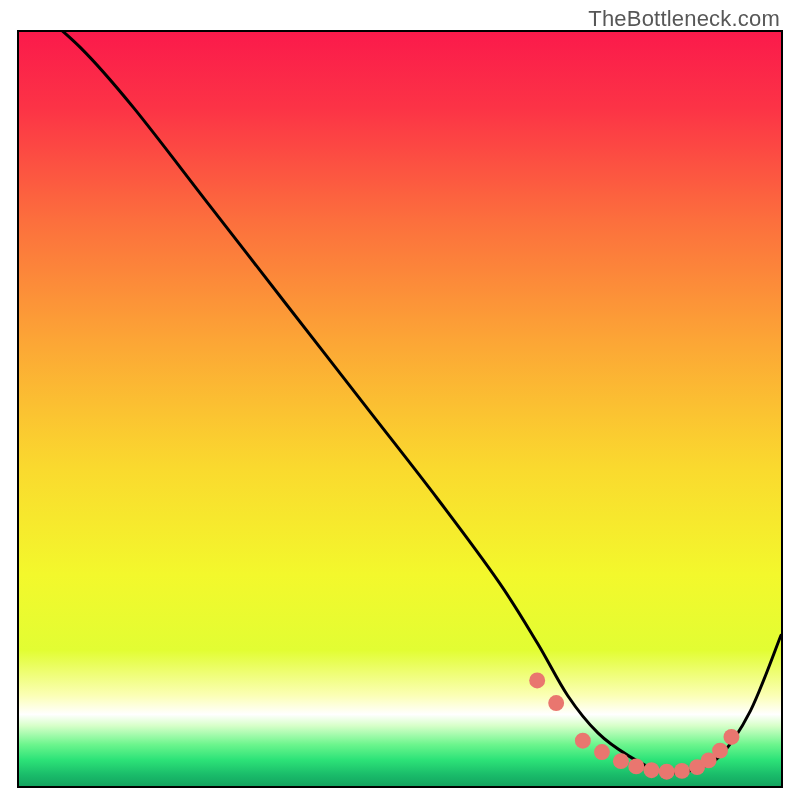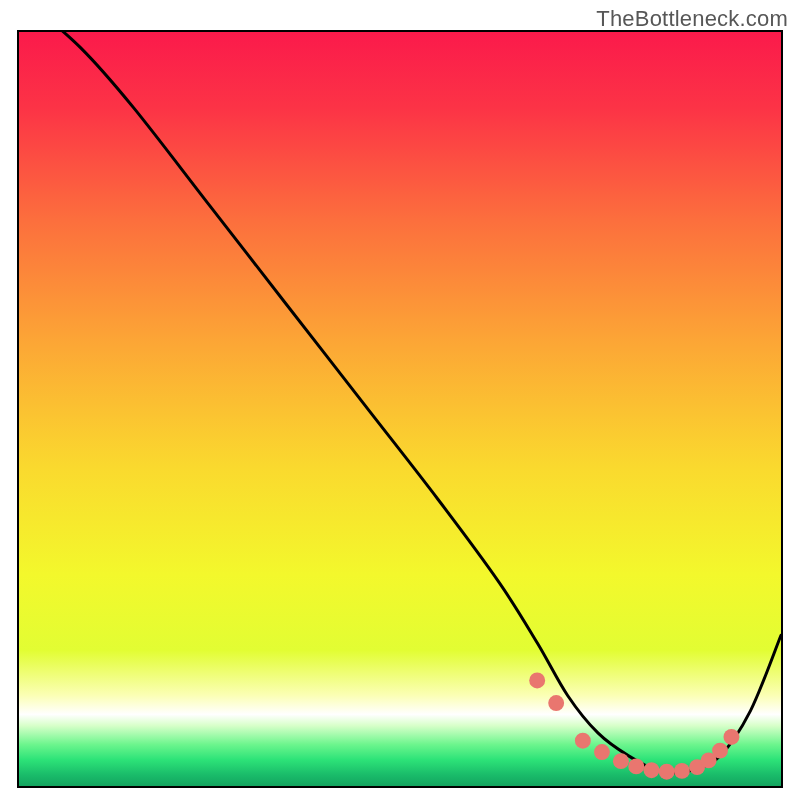--- a/index.html
+++ b/index.html
@@ -14,21 +14,21 @@
     left: 17px;
     top: 30px;
     width: 766px;
     height: 758px;
     border: 2px solid #000;
     overflow: hidden;
   }
   .watermark {
     position: absolute;
     top: 6px;
-    right: 12px;
+    right: 20px;
     font-family: Arial, sans-serif;
     font-size: 22px;
     color: #575757;
     text-align: center;
     letter-spacing: 0.2px;
   }
   svg.bg {
     position: absolute;
     left: 0; top: 0;
     width: 100%; height: 100%;

